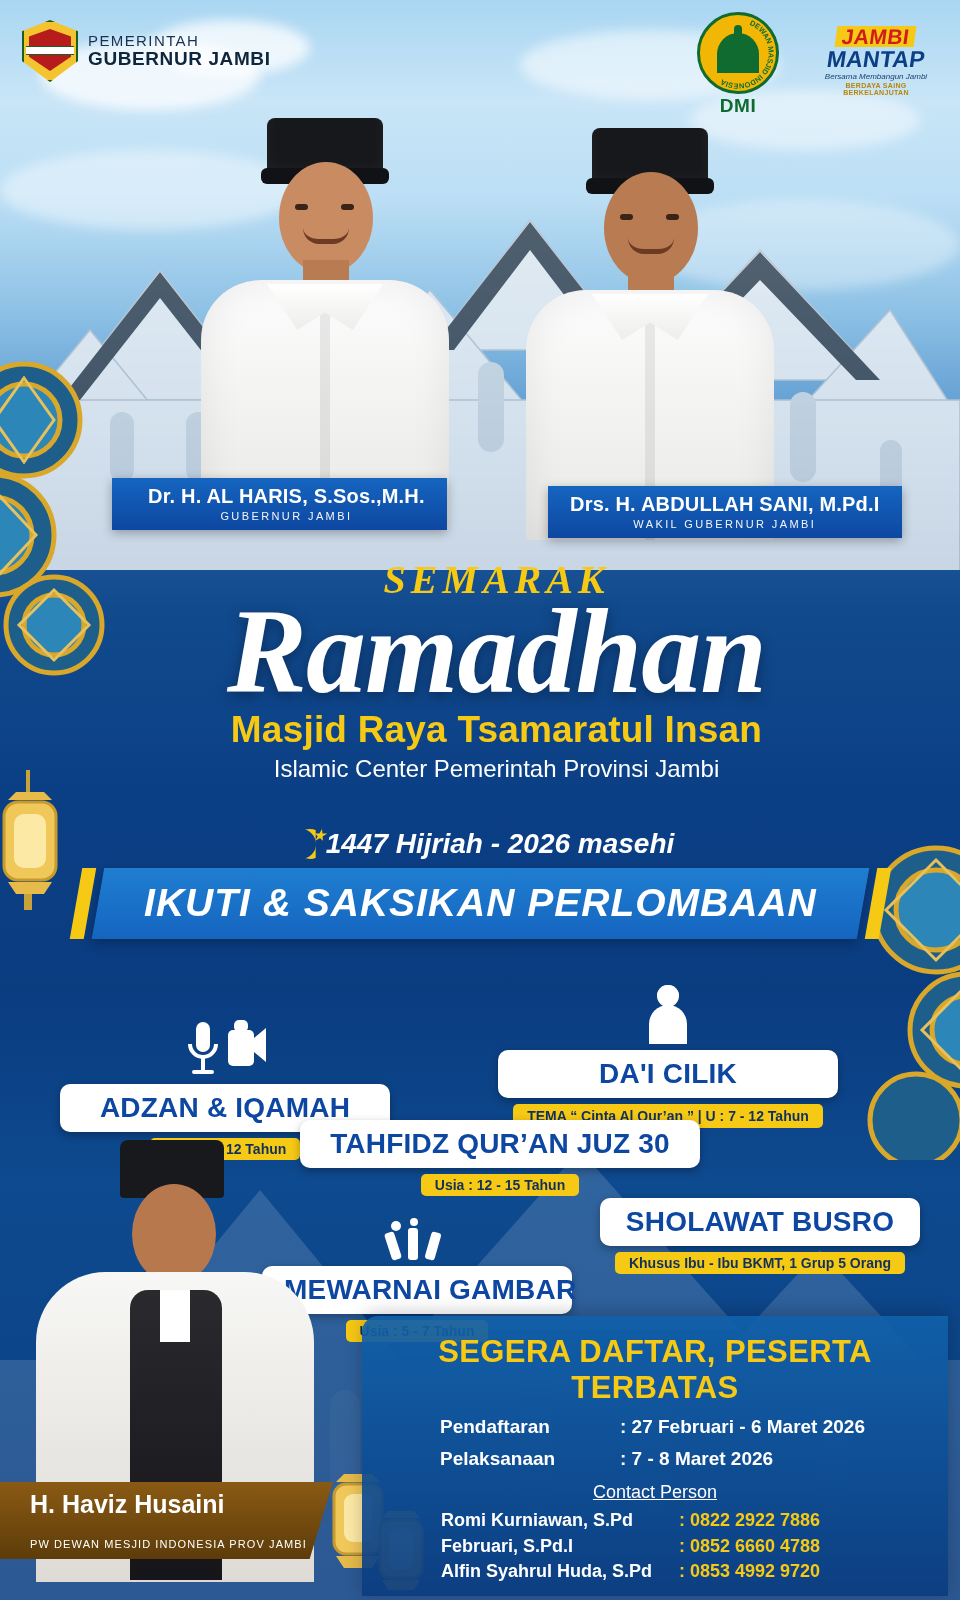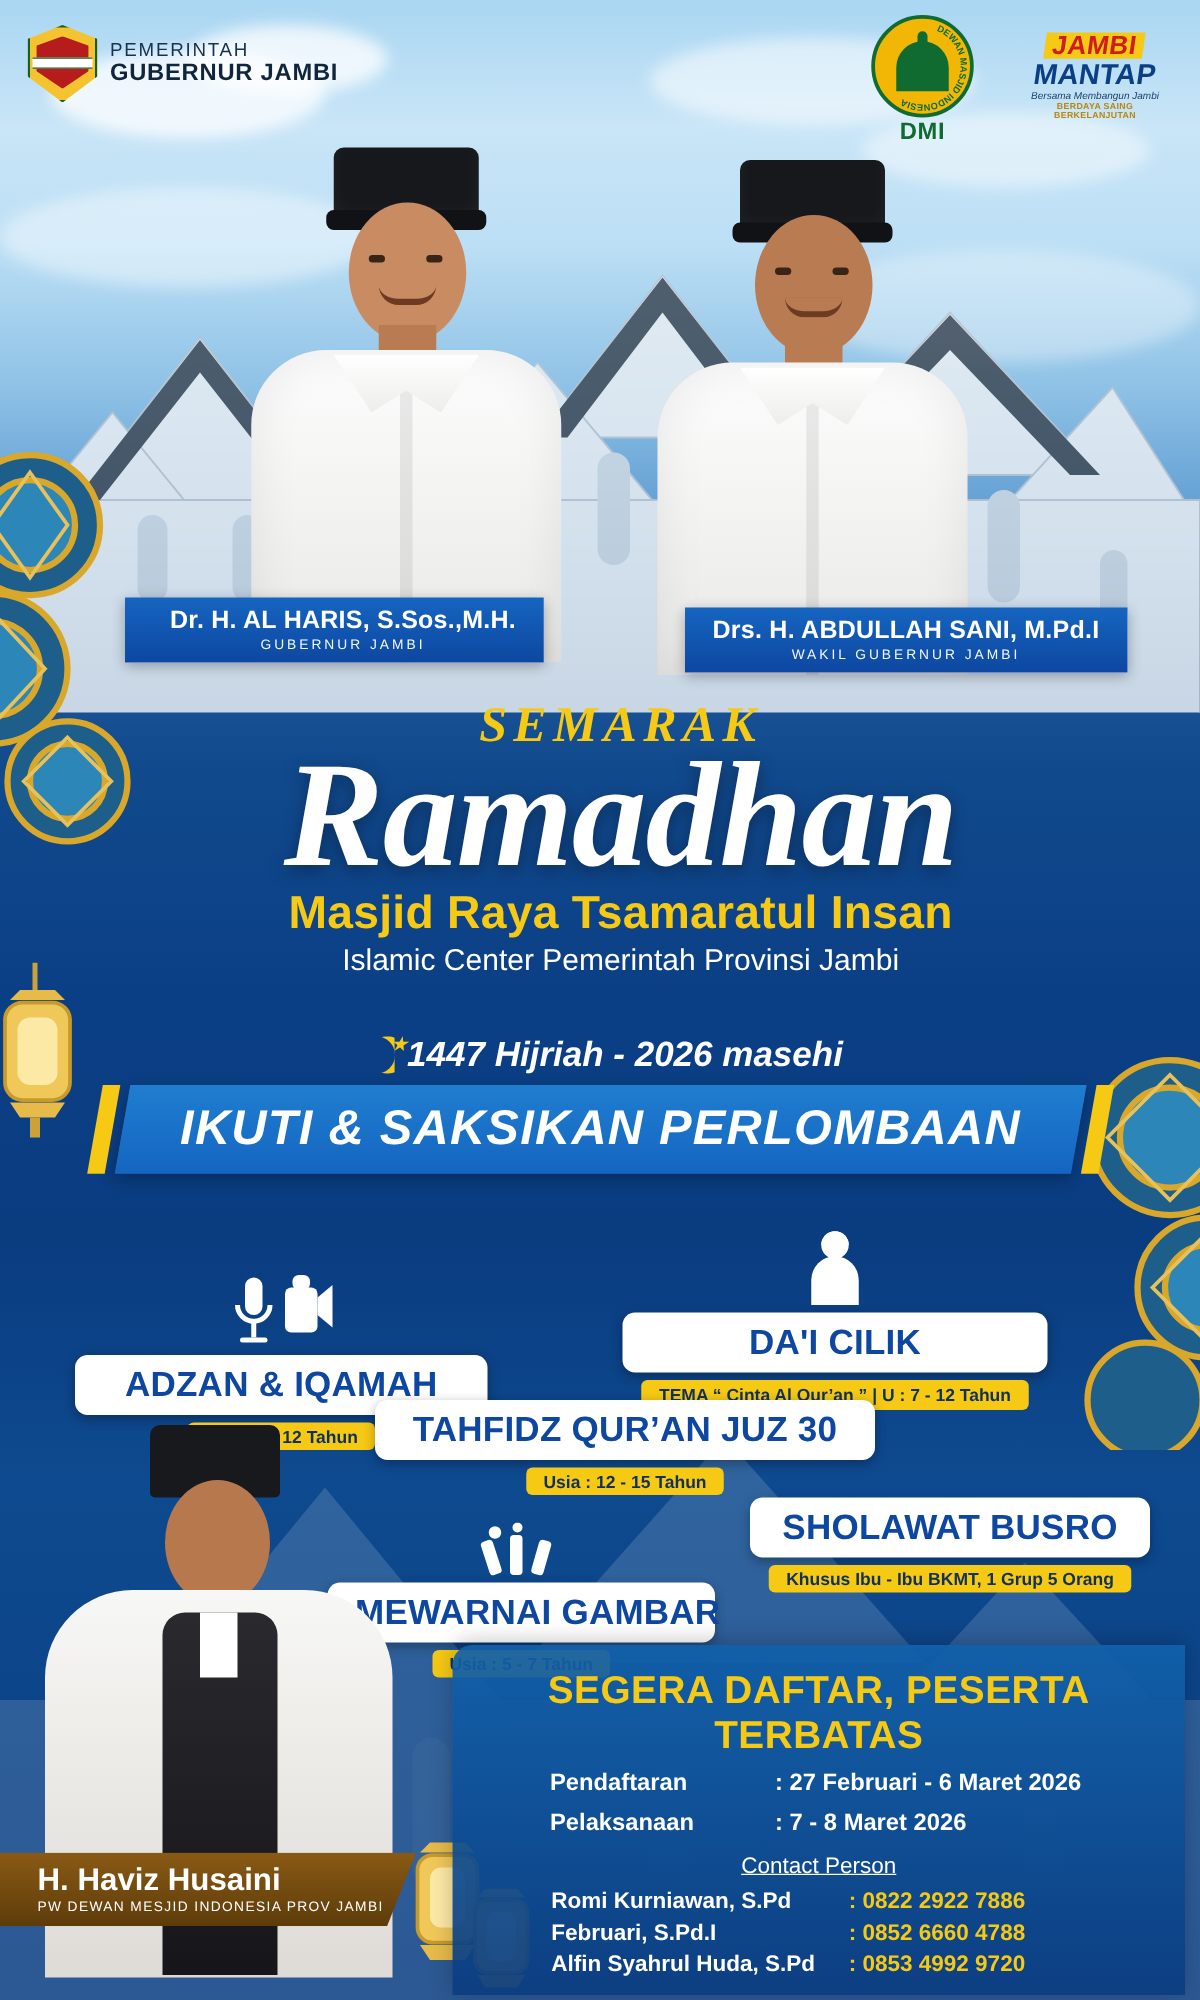--- a/index.html
+++ b/index.html
@@ -135,21 +135,21 @@
 
   .nameplate {
     position: absolute; z-index: 14;
     background: linear-gradient(180deg,#1565c0,#0d47a1);
     color: #fff; text-align: center;
     padding: 7px 22px 8px;
     box-shadow: 0 3px 10px rgba(0,0,0,.3);
   }
   .nameplate .nm { font-size: 20px; font-weight: 800; letter-spacing: .2px; white-space: nowrap;}
   .nameplate .role { font-size: 11px; letter-spacing: 2.4px; margin-top: 2px; opacity: .95;}
-  .np-haris { left: 100px; top: 478px; padding-left: 36px; }
+  .np-haris { left: 112px; top: 478px; padding-left: 36px; }
   .np-sani  { left: 548px; top: 486px; }
 
   
   .orn { position: absolute; z-index: 8; }
   .orn svg { display: block; }
   .orn-l { left: -36px; top: 350px; }
   .orn-r { right: -46px; top: 830px; }
 
   
   .title-block { position: absolute; left: 0; top: 556px; width: 960px; text-align: center; z-index: 15; padding-left: 33px;}
@@ -252,21 +252,21 @@
     border-radius: 18px 18px 0 0;
   }
   .haviz .tie { position:absolute; left: 150px; top: 150px; width: 30px; height: 52px; background:#ffffff;}
   .haviz-plate {
     position: absolute; left: 0px; top: 1482px; z-index: 19;
     background: linear-gradient(180deg,#8a5a14,#5d3c0a);
     padding: 8px 26px 9px 30px; color: #fff;
     clip-path: polygon(0 0, 100% 0, 93% 100%, 0% 100%);
   }
   .haviz-plate .nm { font-size: 25px; font-weight: 800; }
-  .haviz-plate .role { font-size: 11px; letter-spacing: 1.1px; margin-top: 1px;}
+  .haviz-plate .role { font-size: 11px; letter-spacing: 1.1px; margin-top: 19px;}
 
   
   .reg {
     position: absolute; left: 362px; top: 1316px; width: 586px; height: 280px; z-index: 18;
     background: linear-gradient(180deg, rgba(16,96,170,.92), rgba(10,60,128,.92));
     border-top-left-radius: 16px;
     padding: 18px 20px 10px;
     color: #fff;
     box-shadow: 0 -3px 18px rgba(0,0,0,.22);
   }

